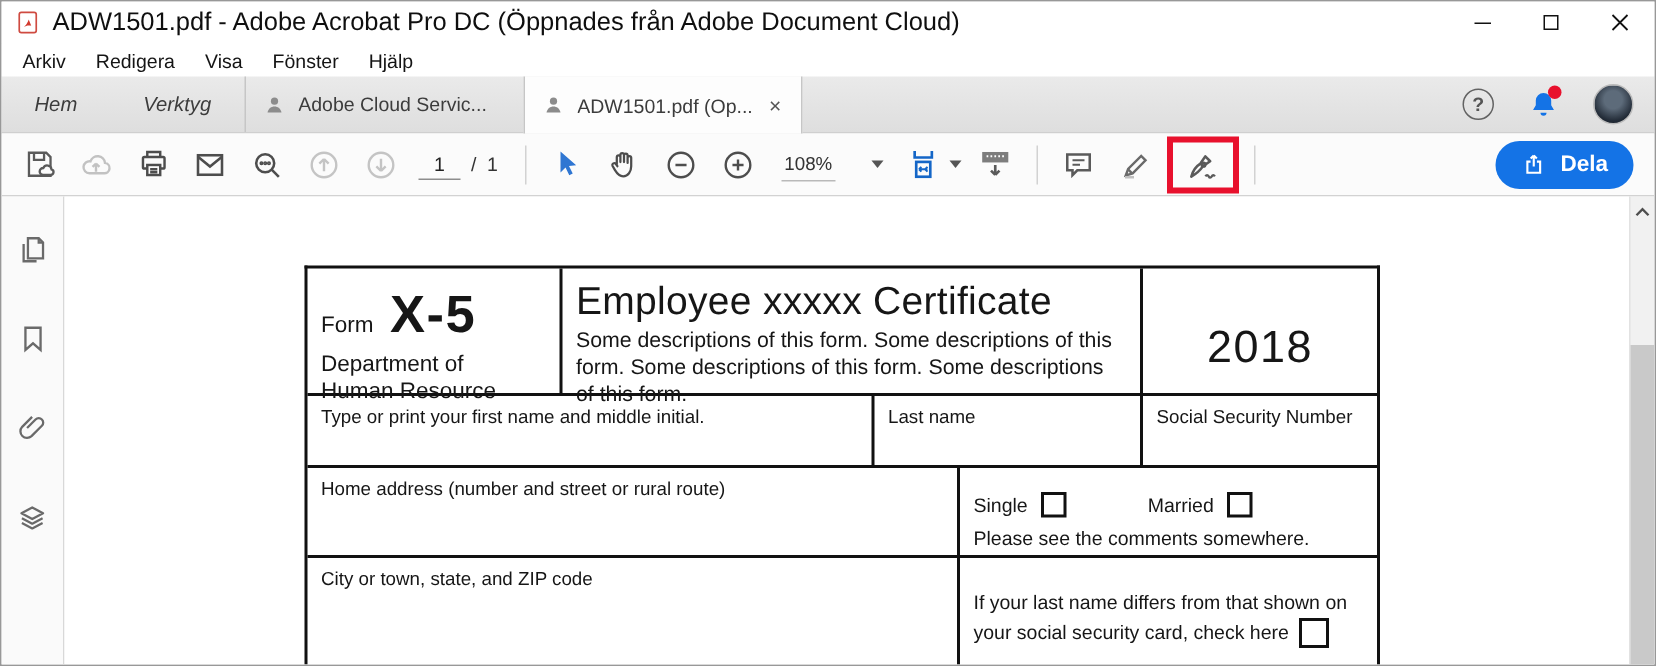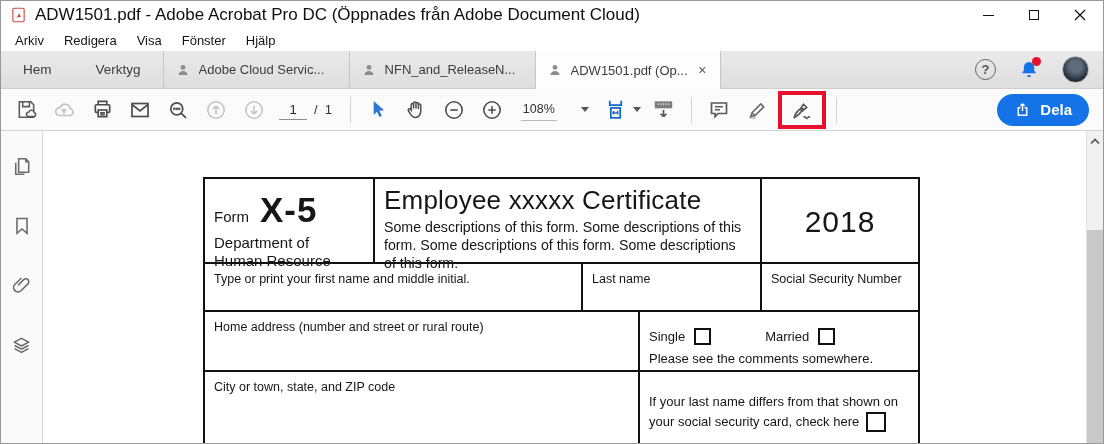--- a/index.html
+++ b/index.html
@@ -15,21 +15,21 @@
   .glyph-min{width:11px;height:1px;background:#111;}
   .glyph-max{width:10px;height:10px;border:1px solid #111;}
 
   
   .menubar{height:22px;display:flex;align-items:center;padding-left:4px;background:#fff;}
   .menu-item{font-size:13px;padding:0 10px;color:#141414;}
 
   
   .tabbar{height:38px;display:flex;align-items:stretch;background:linear-gradient(#eaeaea,#dedede);
           border-bottom:1px solid #cfcfcf;}
-  .tab-plain{display:flex;align-items:center;padding:0 22px;font-size:13.5px;color:#3c3c3c;}
+  .tab-plain{display:flex;align-items:center;padding:0 22px;font-size:13.5px;color:#3c3c3c;font-style:italic;}
   .dtab{width:186px;display:flex;align-items:center;gap:8px;padding:12px 11px;
         border-left:1px solid #c6c6c6;font-size:13px;color:#3c3c3c;min-width:0;}
   .dtab .dlabel{white-space:nowrap;overflow:hidden;text-overflow:ellipsis;}
   .dtab.active{background:#fdfdfd;border-right:1px solid #c6c6c6;margin-bottom:-1px;}
   .tabclose{margin-left:auto;font-size:14px;color:#555;padding:0 2px;}
   .tabright{margin-left:auto;display:flex;align-items:center;gap:22px;padding-right:14px;}
   .helpbtn{width:21px;height:21px;border:1.7px solid #636363;border-radius:50%;display:flex;
            align-items:center;justify-content:center;font-size:13px;color:#555;font-weight:700;}
   .bellwrap{position:relative;width:22px;height:22px;}
   .notifdot{position:absolute;right:-1px;top:-2px;width:9px;height:9px;border-radius:50%;}
@@ -131,27 +131,20 @@
     <div class="tab-plain">Hem</div>
     <div class="tab-plain">Verktyg</div>
 
     <div class="dtab">
       <svg width="16" height="16" viewBox="0 0 24 24">
           <circle cx="12" cy="8.2" r="3.6" fill="#8c8c8c"></circle>
           <path d="M5 19.5c.9-4 3.6-6 7-6s6.1 2 7 6z" fill="#8c8c8c"></path>
         </svg>
       <span class="dlabel">Adobe Cloud Servic...</span>
     </div>
-    <div class="dtab">
-      <svg width="16" height="16" viewBox="0 0 24 24">
-          <circle cx="12" cy="8.2" r="3.6" fill="#8c8c8c"></circle>
-          <path d="M5 19.5c.9-4 3.6-6 7-6s6.1 2 7 6z" fill="#8c8c8c"></path>
-        </svg>
-      <span class="dlabel">NFN_and_ReleaseN...</span>
-    </div>
     <div class="dtab active">
       <svg width="16" height="16" viewBox="0 0 24 24">
           <circle cx="12" cy="8.2" r="3.6" fill="#8c8c8c"></circle>
           <path d="M5 19.5c.9-4 3.6-6 7-6s6.1 2 7 6z" fill="#8c8c8c"></path>
         </svg>
       <span class="dlabel">ADW1501.pdf (Op...</span>
       <span class="tabclose">×</span>
     </div>
 
     <div class="tabright">
@@ -327,21 +320,21 @@
             <div style="display:flex;align-items:baseline;margin-top:6px;">
               <span class="fw">Form</span>
               <span class="fnum">X-5</span>
             </div>
             <div class="fdept">Department of Human Resource</div>
           </div>
           <div class="ftc" style="width:387px;">
             <div class="ftitle">Employee xxxxx Certificate</div>
             <div class="fdesc">Some descriptions of this form. Some descriptions of this form. Some descriptions of this form. Some descriptions of this form.</div>
           </div>
-          <div class="ftc" style="flex:1;">
+          <div class="ftc" style="flex:1;margin-top:10px;">
             <div class="fyear">2018</div>
           </div>
         </div>
 
         <div class="ftrow r2">
           <div class="ftc" style="width:378px;">
             <span class="flabel">Type or print your first name and middle initial.</span>
           </div>
           <div class="ftc" style="width:179px;">
             <span class="flabel">Last name</span>

